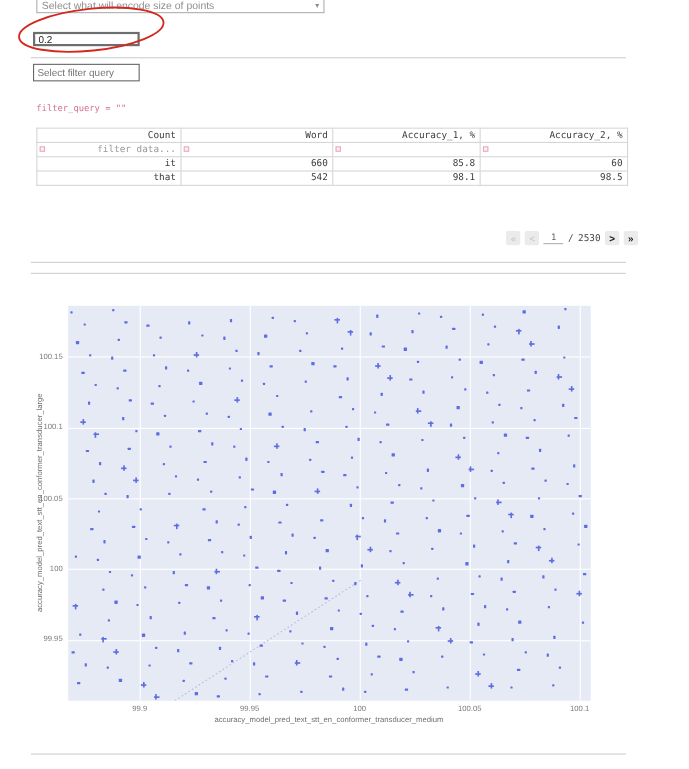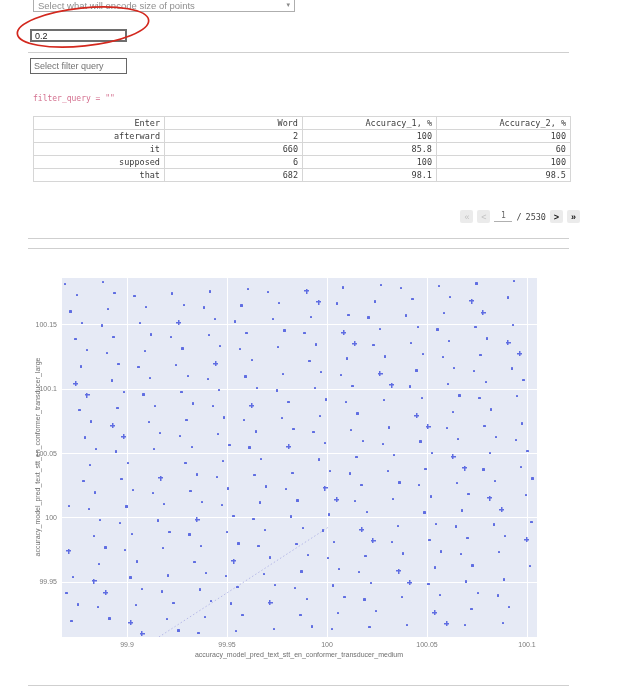--- a/index.html
+++ b/index.html
@@ -123,48 +123,51 @@
 
   <table class="grid-table">
     <colgroup>
         <col class="c0">
         <col class="c1">
         <col class="c2">
         <col class="c3">
       </colgroup>
     <thead>
       <tr>
-        <th>Enter</th>
+        <th>Count</th>
         <th>Word</th>
         <th>Accuracy_1, %</th>
         <th>Accuracy_2, %</th>
       </tr>
     </thead>
     <tbody id="table-body">
-    <tr>
-          <td>afterward</td>
-          <td>2</td>
-          <td>100</td>
-          <td>100</td>
-        </tr>
+      <tr>
+        <td class="filter-cell">
+          <span class="filter-box"></span>
+          <span>filter data...</span>
+        </td>
+        <td class="filter-cell">
+            <span class="filter-box"></span>
+          </td>
+        <td class="filter-cell">
+            <span class="filter-box"></span>
+          </td>
+        <td class="filter-cell">
+            <span class="filter-box"></span>
+          </td>
+      </tr>
         <tr>
           <td>it</td>
           <td>660</td>
           <td>85.8</td>
           <td>60</td>
         </tr>
         <tr>
-          <td>supposed</td>
-          <td>6</td>
-          <td>100</td>
-          <td>100</td>
-        </tr>
-        <tr>
           <td>that</td>
-          <td>682</td>
+          <td>542</td>
           <td>98.1</td>
           <td>98.5</td>
         </tr>
       </tbody>
   </table>
 
   <div class="pager">
     <div class="chip disabled">«</div>
     <div class="chip disabled">&lt;</div>
     <div class="page-input">1</div>

